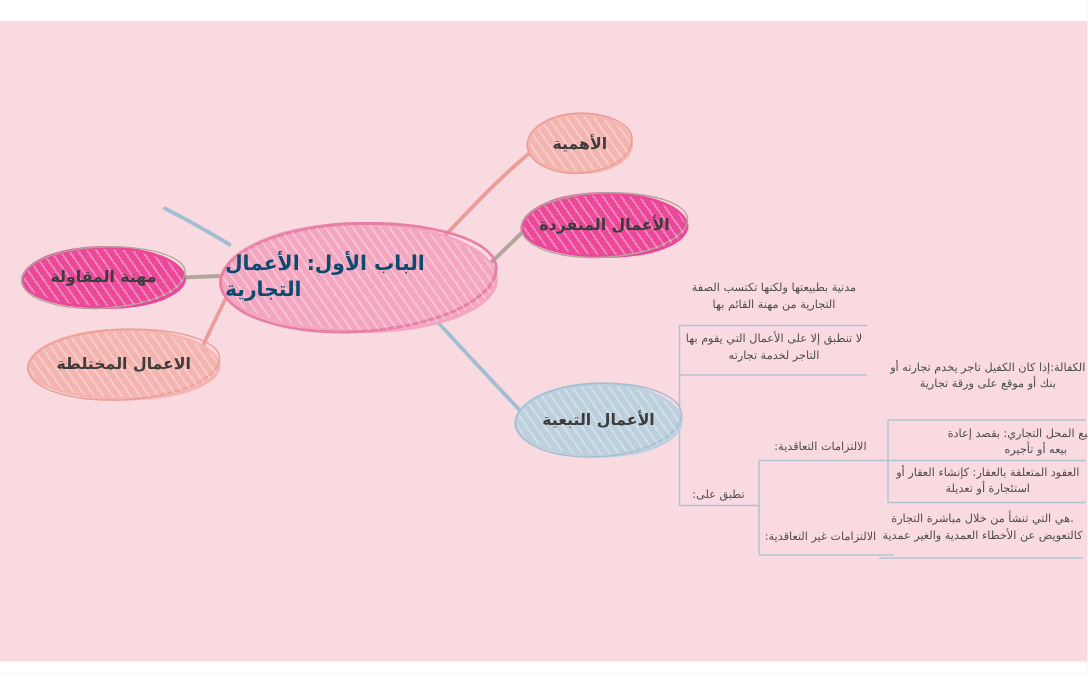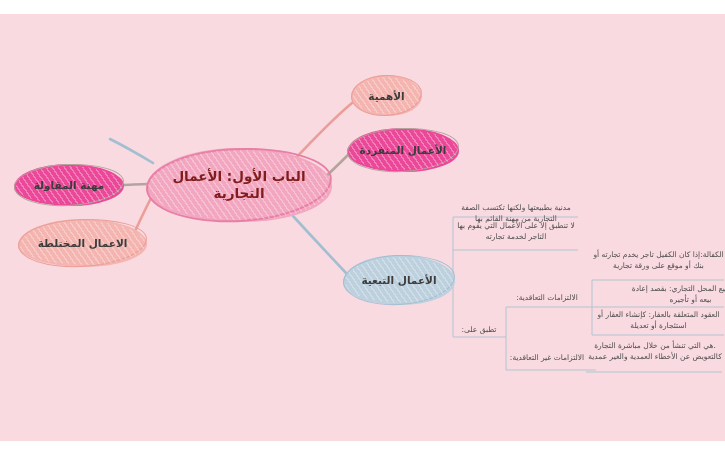--- a/index.html
+++ b/index.html
@@ -10,45 +10,45 @@
   svg.layer{pointer-events:none;}
 
   
   .blob{position:absolute;display:flex;align-items:center;justify-content:center;
         border-radius:50% 50% 48% 52% / 55% 52% 48% 45%;}
   .blob::before{content:"";position:absolute;inset:0;border-radius:48% 52% 52% 48% / 50% 46% 54% 50%;
         border:1.8px solid var(--bc);transform:rotate(-2.5deg);}
   .blob::after{content:"";position:absolute;inset:2px;border-radius:inherit;
         background:repeating-linear-gradient(55deg,rgba(255,255,255,.30) 0 1.4px,transparent 1.4px 5px);}
   .blob .lbl{position:relative;z-index:2;font-weight:bold;font-size:10.5px;color:#3c3c3c;
-        direction:rtl;text-align:center;line-height:12px;padding:0 4px;}
+        direction:rtl;text-align:left;line-height:12px;padding:0 4px;}
   .salmon{background:#f4b4b0;--bc:#ec9d97;}
   .gray{background:#ec4899;--bc:#b3a59b;}
   .blue{background:#bdd0de;--bc:#a2bed0;}
 
   #root-node{left:146px;top:148px;width:186px;height:74px;background:#f2a6bf;--bc:#e87fa7;}
   #root-node::before{border-width:2.6px;}
-  #root-node .lbl{font-size:13.5px;line-height:17px;color:#7f1d1d;}
+  #root-node .lbl{font-size:13.5px;line-height:17px;color:#0c4a6e;}
 
   #node-importance{left:351px;top:75px;width:71px;height:41px;}
   #node-individual{left:347px;top:128px;width:112px;height:44px;}
   #node-distinction{left:46px;top:109px;width:78px;height:42px;}
   #node-contracting{left:14px;top:164px;width:110px;height:42px;}
   #node-mixed{left:18px;top:219px;width:129px;height:48px;}
   #node-subsidiary{left:343px;top:255px;width:112px;height:50px;}
 
   
   .note{position:absolute;font-size:7.5px;line-height:10.5px;color:#4e4e4e;
         text-align:center;direction:rtl;}
-  #note-civil{left:451px;top:203px;width:130px;}
+  #note-civil{left:451px;top:187px;width:130px;}
   #note-scope{left:451px;top:221px;width:130px;}
   #applies-to{left:452px;top:325px;width:54px;text-align:center;}
   #contractual-label{left:500px;top:293px;width:94px;}
   #noncontractual-label{left:496px;top:353px;width:102px;}
-  #item-guarantee{left:593px;top:250px;width:131px;}
+  #item-guarantee{left:593px;top:240px;width:131px;}
   #item-store{left:593px;top:284px;width:131px;padding-left:32px;}
   #item-contracts{left:593px;top:310px;width:131px;}
   #item-noncontractual-def{left:586px;top:341px;width:138px;}
 </style>
 </head>
 <body>
 
 <div class="stage">
   <div class="canvas"></div>
 

